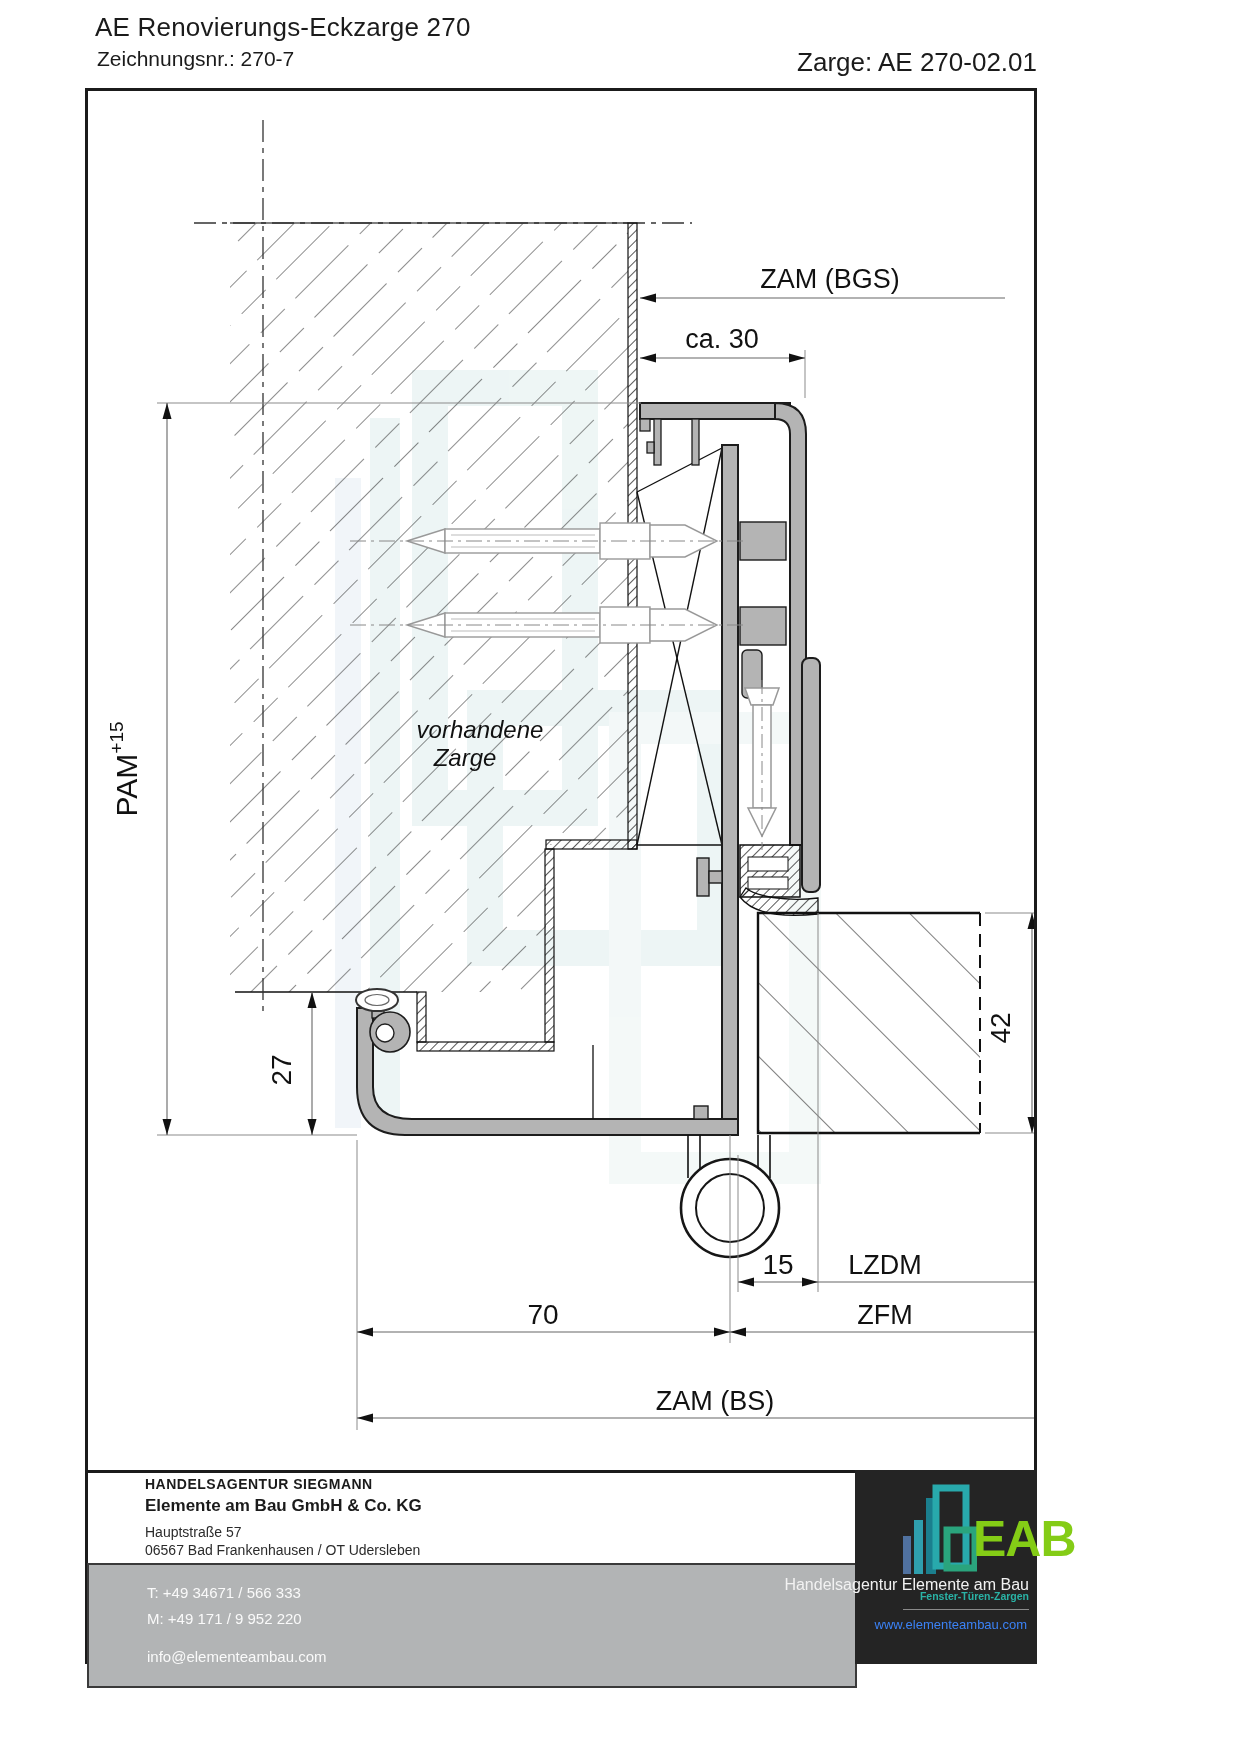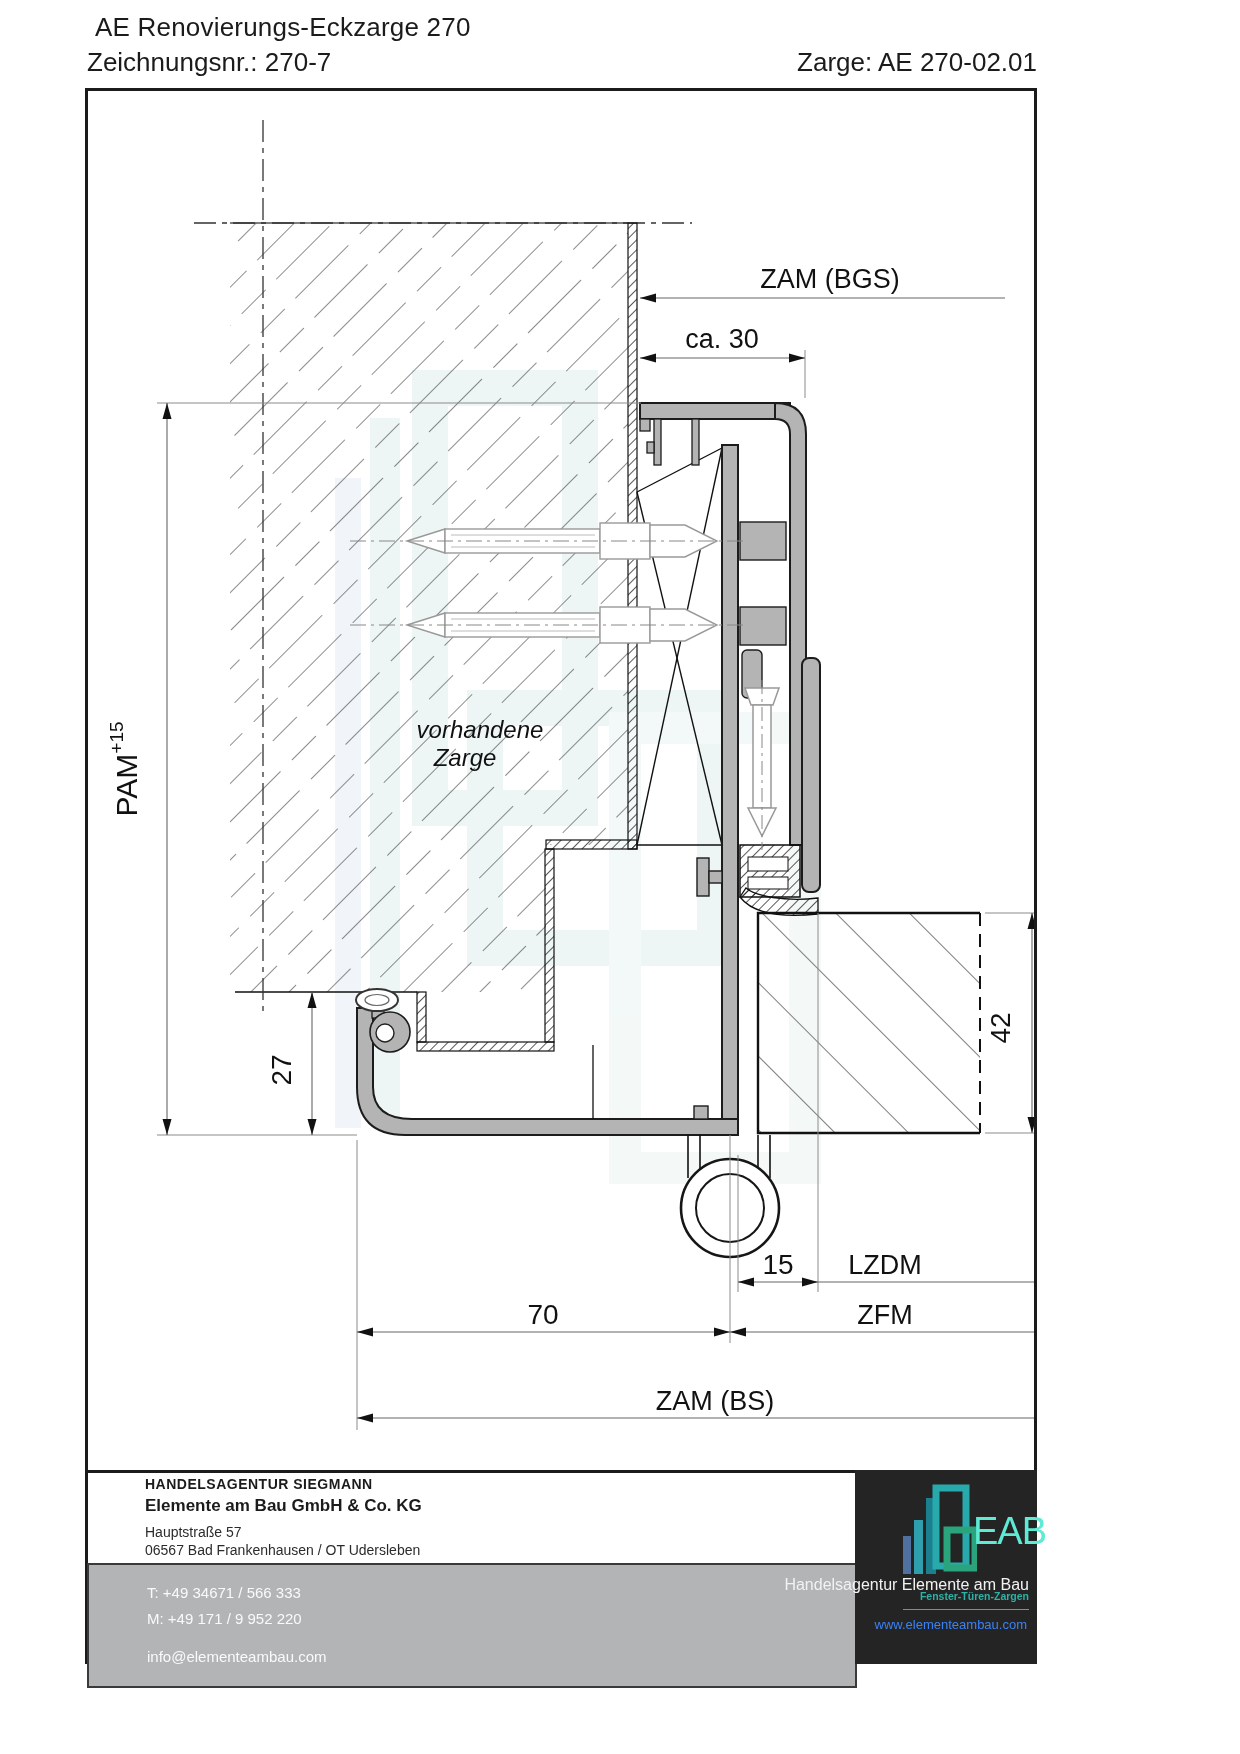--- a/index.html
+++ b/index.html
@@ -1,39 +1,39 @@
 <!DOCTYPE html>
 <html><head>
 <meta charset="utf-8">
 <style>
   html,body{margin:0;padding:0;background:#ffffff;}
   .page{position:relative;width:1240px;height:1754px;background:#fff;overflow:hidden;
         font-family:"Liberation Sans",sans-serif;color:#1b1b1b;}
   
   .hdr-title{position:absolute;left:95px;top:12px;font-size:26px;letter-spacing:.2px;}
-  .hdr-sub{position:absolute;left:87px;top:47px;font-size:26px;}
+  .hdr-sub{position:absolute;left:97px;top:47px;font-size:21px;}
   .hdr-right{position:absolute;right:203px;top:47px;font-size:26px;}
   
   .frame{position:absolute;left:85px;top:88px;width:952px;height:1576px;
          border:3px solid #1b1b1b;box-sizing:border-box;}
   .divider{position:absolute;left:85px;top:1470px;width:952px;height:3px;background:#1b1b1b;}
   .drawing-svg{position:absolute;left:85px;top:88px;}
   
   .f-agency{position:absolute;left:145px;top:1476px;font-size:14px;font-weight:bold;letter-spacing:.5px;}
   .f-company{position:absolute;left:145px;top:1496px;font-size:17px;font-weight:bold;}
   .f-street{position:absolute;left:145px;top:1524px;font-size:14px;color:#2b2b2b;}
   .f-city{position:absolute;left:145px;top:1542px;font-size:14px;color:#2b2b2b;}
   .gray-bar{position:absolute;left:87px;top:1563px;width:770px;height:125px;
             background:#b2b4b5;border:2px solid #3a3a3a;box-sizing:border-box;}
   .f-phone-t{position:absolute;left:58px;top:19px;font-size:15px;color:#fafafa;}
   .f-phone-m{position:absolute;left:58px;top:45px;font-size:15px;color:#fafafa;}
   .f-email{position:absolute;left:58px;top:83px;font-size:15px;color:#fafafa;}
   .logo-box{position:absolute;left:855px;top:1470px;width:182px;height:194px;background:#242424;}
   .logo-icon{position:absolute;left:48px;top:14px;}
-  .logo-name{position:absolute;left:118px;top:40px;font-size:38px;font-weight:normal;color:#5eead4;
+  .logo-name{position:absolute;left:118px;top:40px;font-size:50px;font-weight:bold;color:#84cc16;
              letter-spacing:-1px;}
   .logo-line1{position:absolute;right:8px;top:106px;font-size:16px;color:#f2f2f2;white-space:nowrap;}
   .logo-line2{position:absolute;right:8px;top:120px;font-size:10.5px;font-weight:bold;color:#2ab3a6;white-space:nowrap;}
   .logo-sep{position:absolute;left:48px;right:8px;top:139px;height:1px;background:#8a8a8a;}
   .logo-url{position:absolute;right:10px;top:147px;font-size:13px;color:#3b82f6;white-space:nowrap;}
 </style>
 </head>
 <body>
 
 <div class="page">

